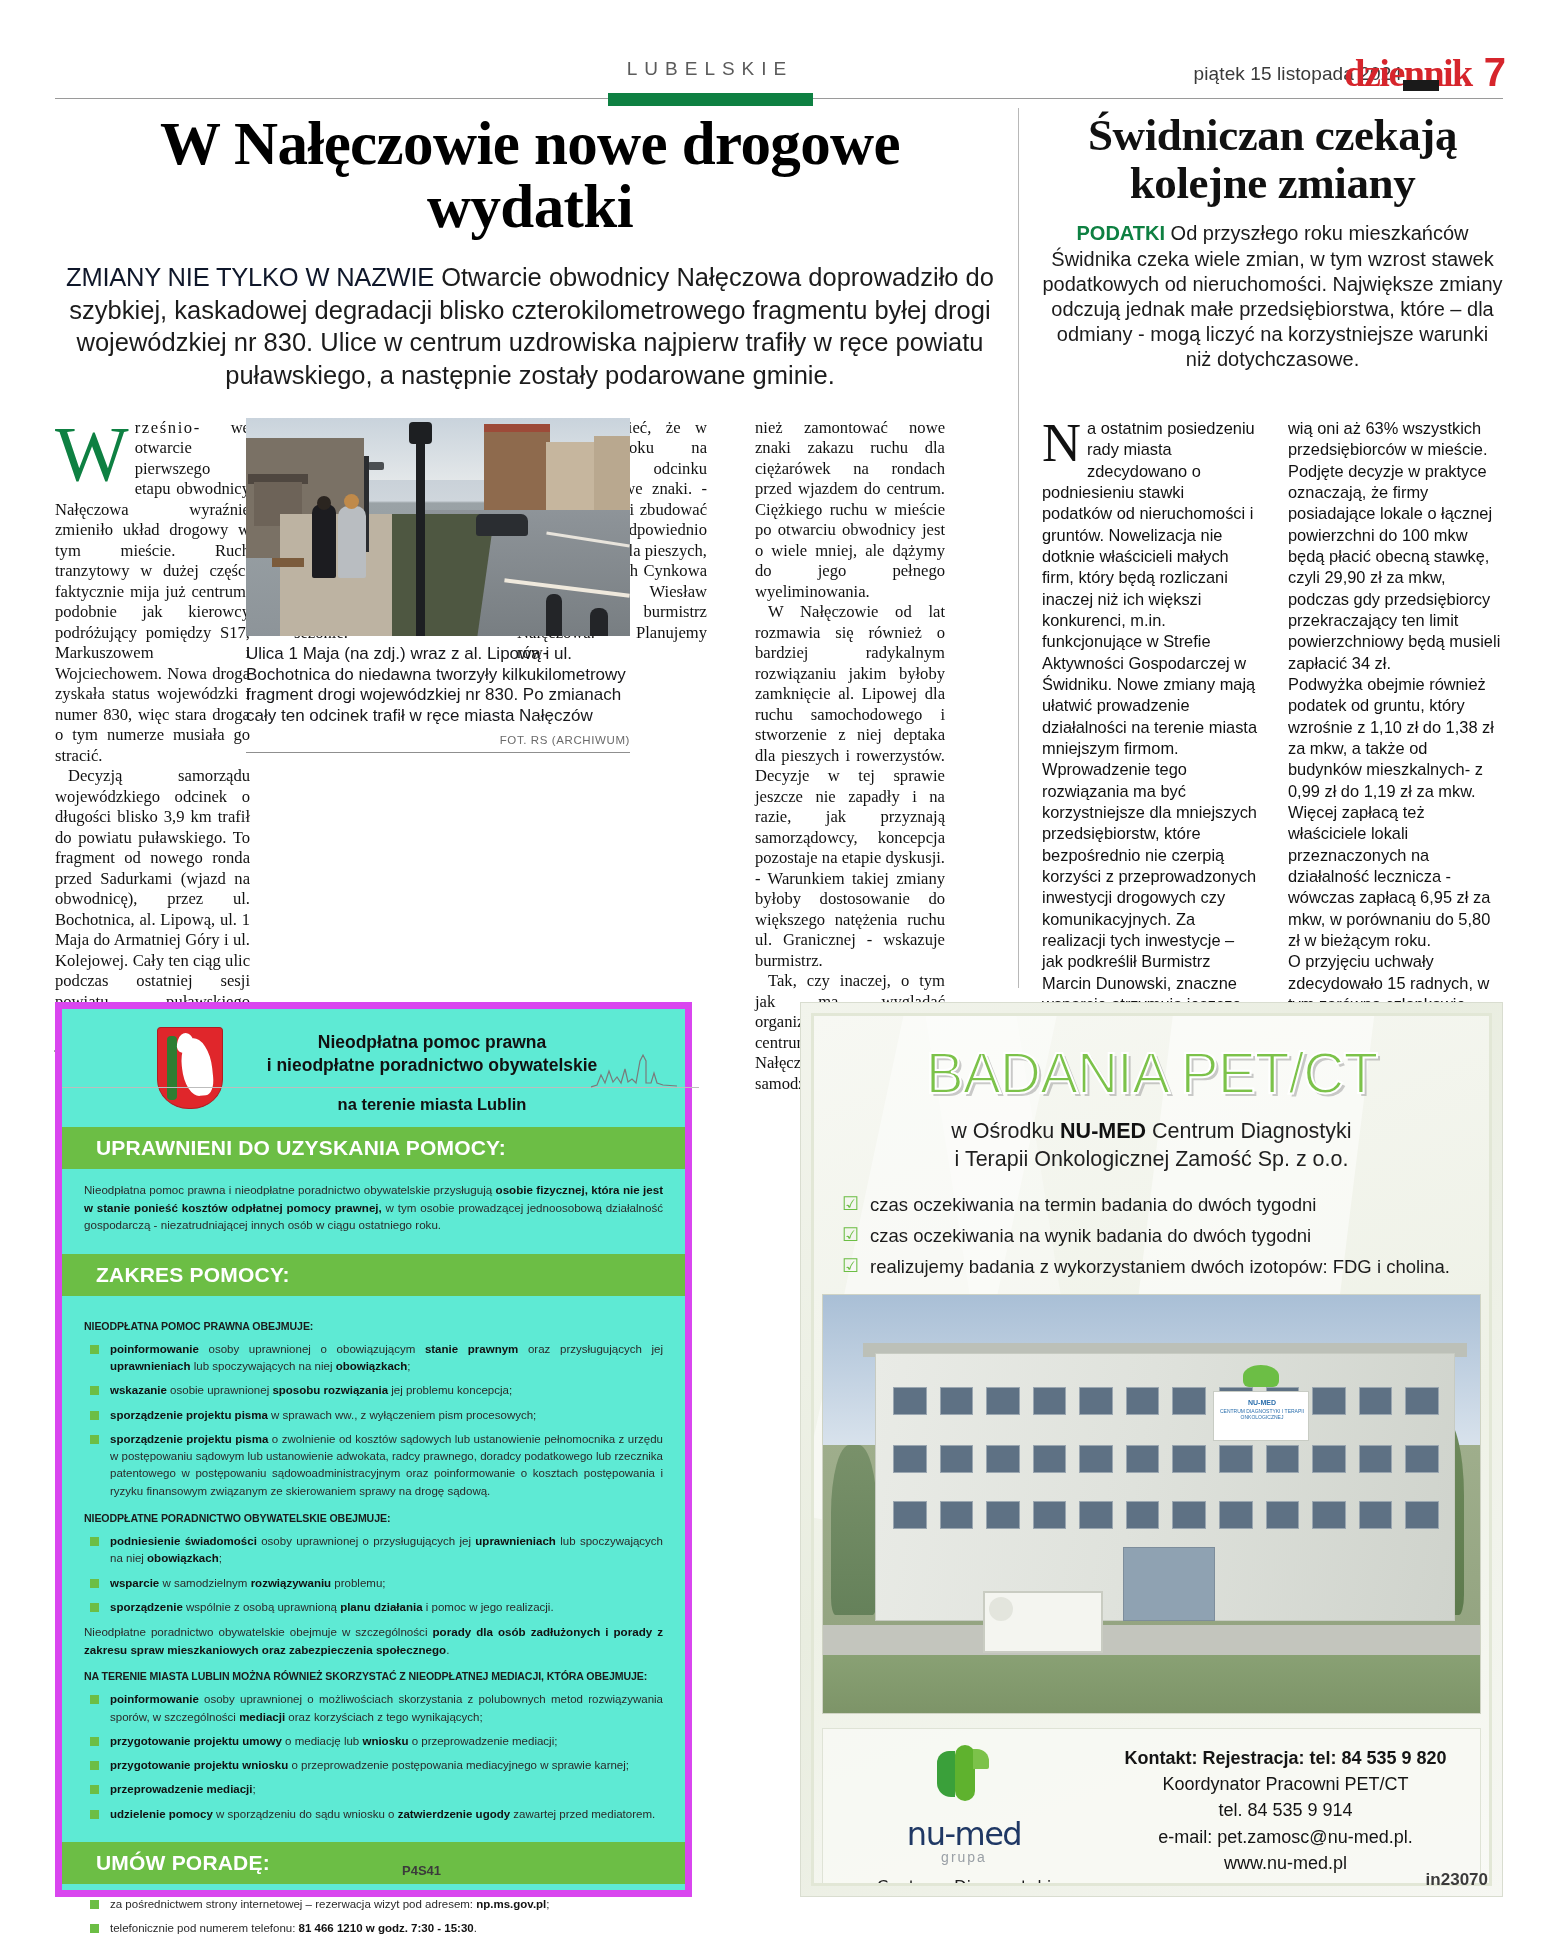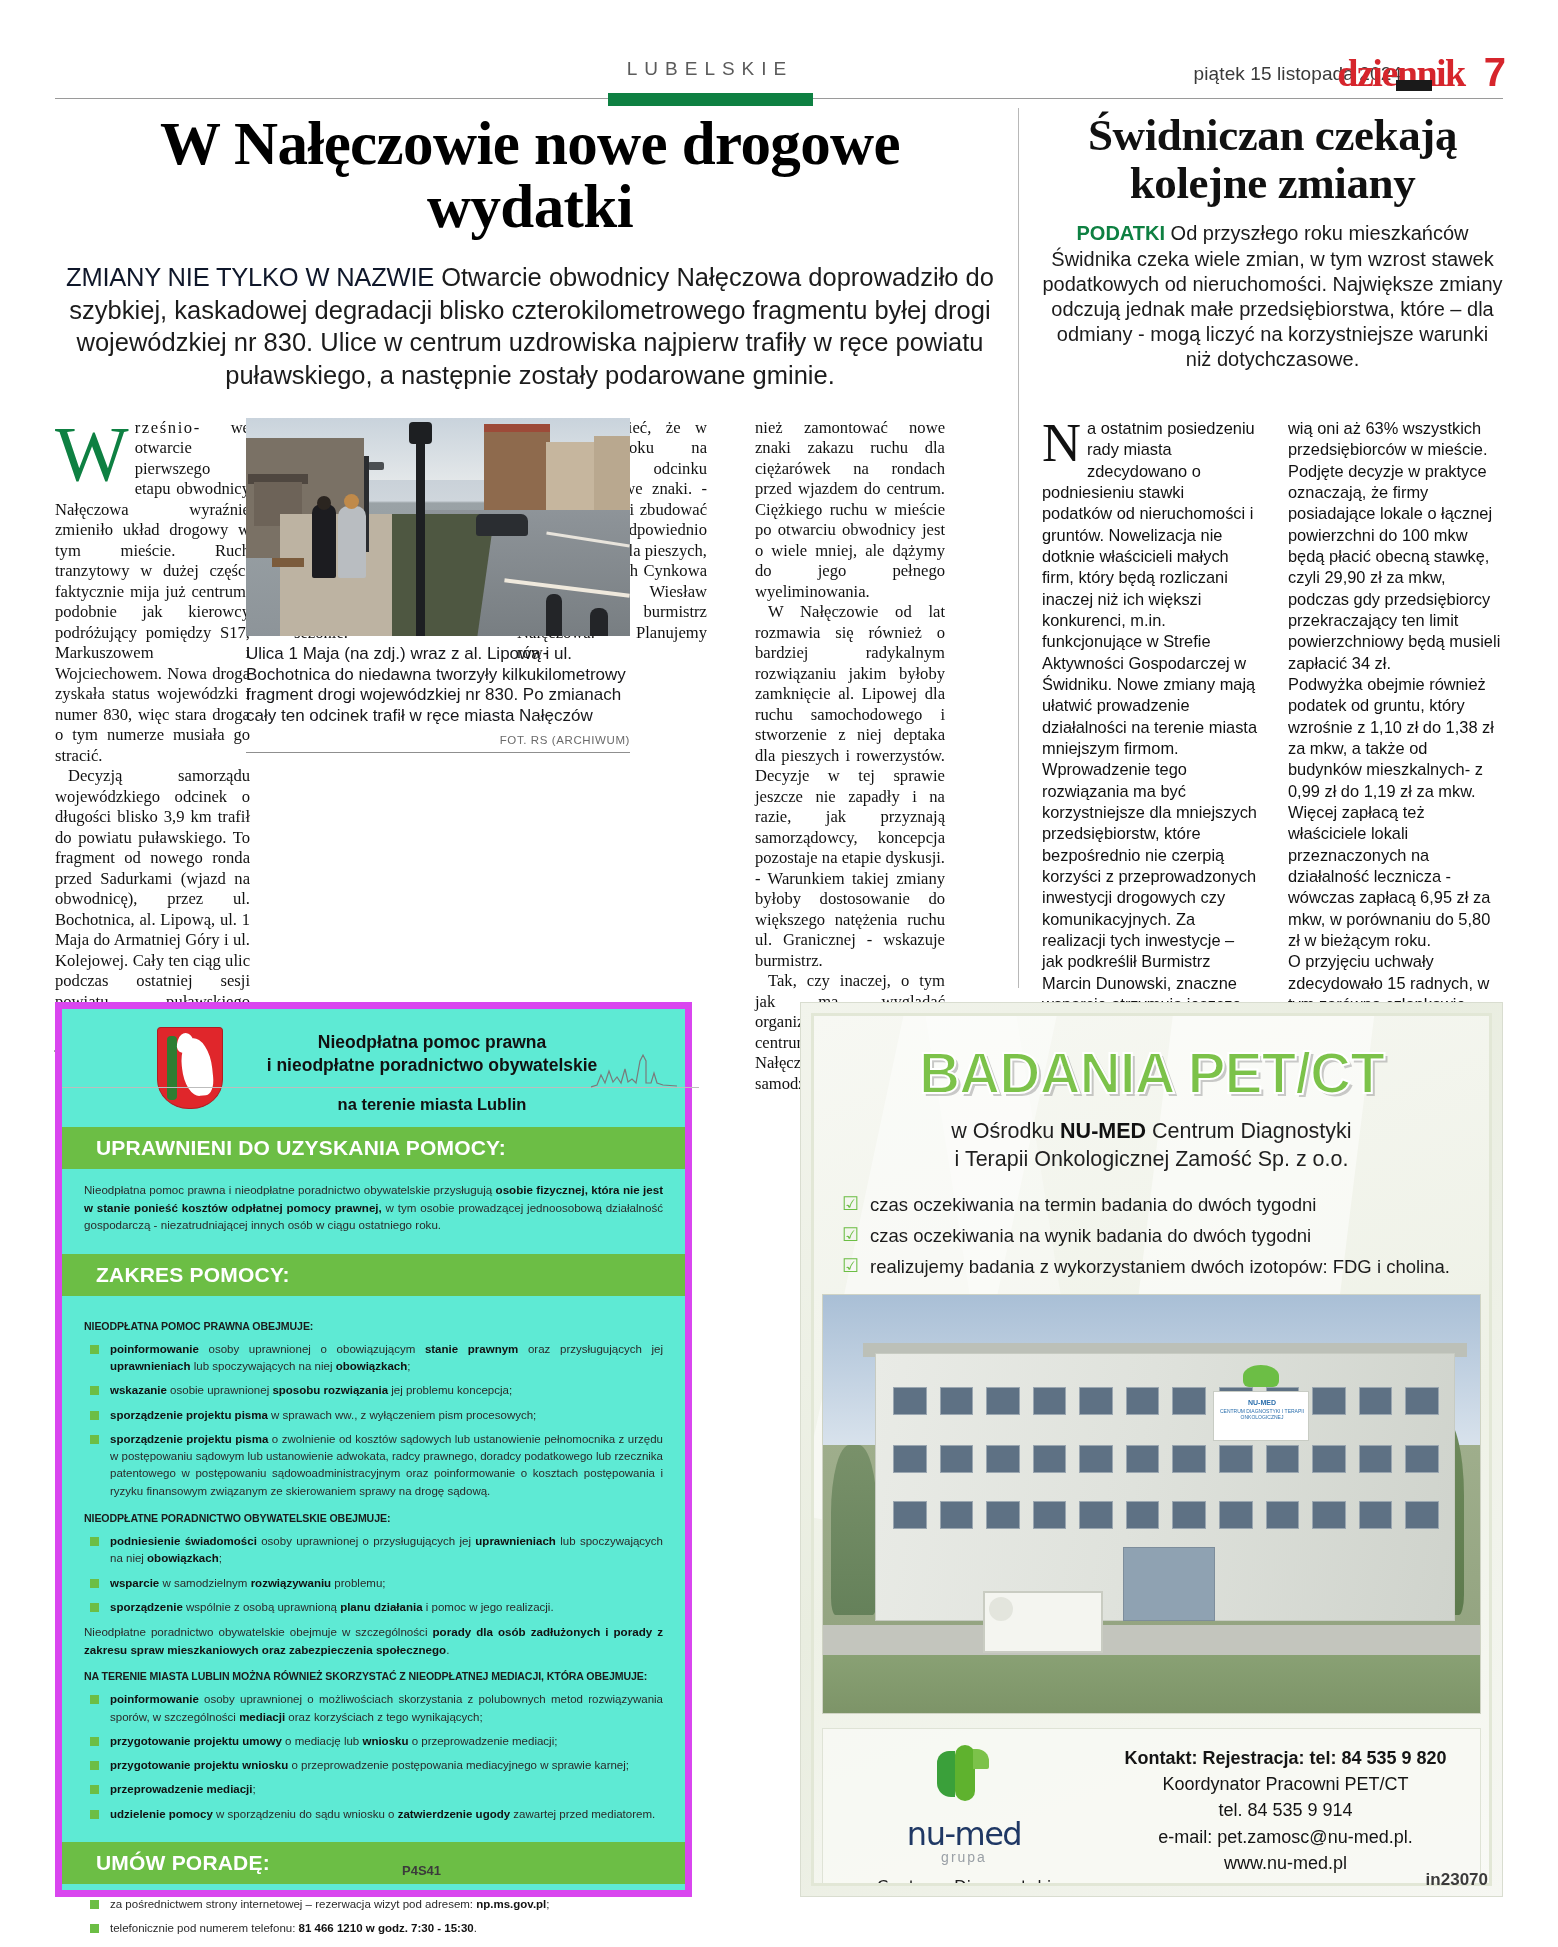--- a/index.html
+++ b/index.html
@@ -29,21 +29,21 @@
   .section-bar {
     position: absolute; left: 608px; top: 93px; width: 205px; height: 13px;
     background: #0e8042;
   }
   .dateline {
     position: absolute; right: 156px; top: 63px;
     font-size: 19px; color: #3a3a3a; letter-spacing: 0.1px;
   }
   .brand {
     position: absolute; right: 52px; top: 52px;
-    display: flex; align-items: baseline; gap: 19px; justify-content: center;
+    display: flex; align-items: baseline; gap: 12px; justify-content: center;
   }
   .brand-name {
     font-size: 38px; font-weight: bold; color: #d6252c;
     font-family: "Liberation Serif", serif; letter-spacing: -1.5px;
     position: relative; line-height: 1;
   }
   .brand-name::after {
     content: ""; position: absolute; left: 46%; bottom: 1px;
     width: 36px; height: 11px; background: #1a1a1a;
   }
@@ -276,21 +276,21 @@
     overflow: hidden;
   }
   .ray {
     position: absolute; top: -40px; width: 150px; height: 560px;
     background: rgba(255,255,255,0.45); transform: rotate(12deg);
   }
   .ray2 { left: 150px; width: 90px; background: rgba(255,255,255,0.3); transform: rotate(-9deg); }
   .ray3 { left: 330px; width: 200px; background: rgba(255,255,255,0.5); transform: rotate(7deg); }
   .pet-title {
     position: relative; text-align: center; margin-top: 24px;
-    font-size: 57px; font-weight: bold; letter-spacing: -1px;
+    font-size: 57px; font-weight: normal; letter-spacing: -1px;
     color: #7cc24a;
     -webkit-text-stroke: 2px #ffffff;
     text-shadow: 3px 3px 0 rgba(140,140,140,0.45);
     font-family: "Liberation Sans", sans-serif;
   }
   .pet-sub {
     position: relative; text-align: center; margin-top: 12px;
     font-size: 21.5px; line-height: 1.3; color: #1f1f1f;
   }
   ul.checks { list-style: none; margin: 20px 0 0 28px; padding: 0; position: relative; }

